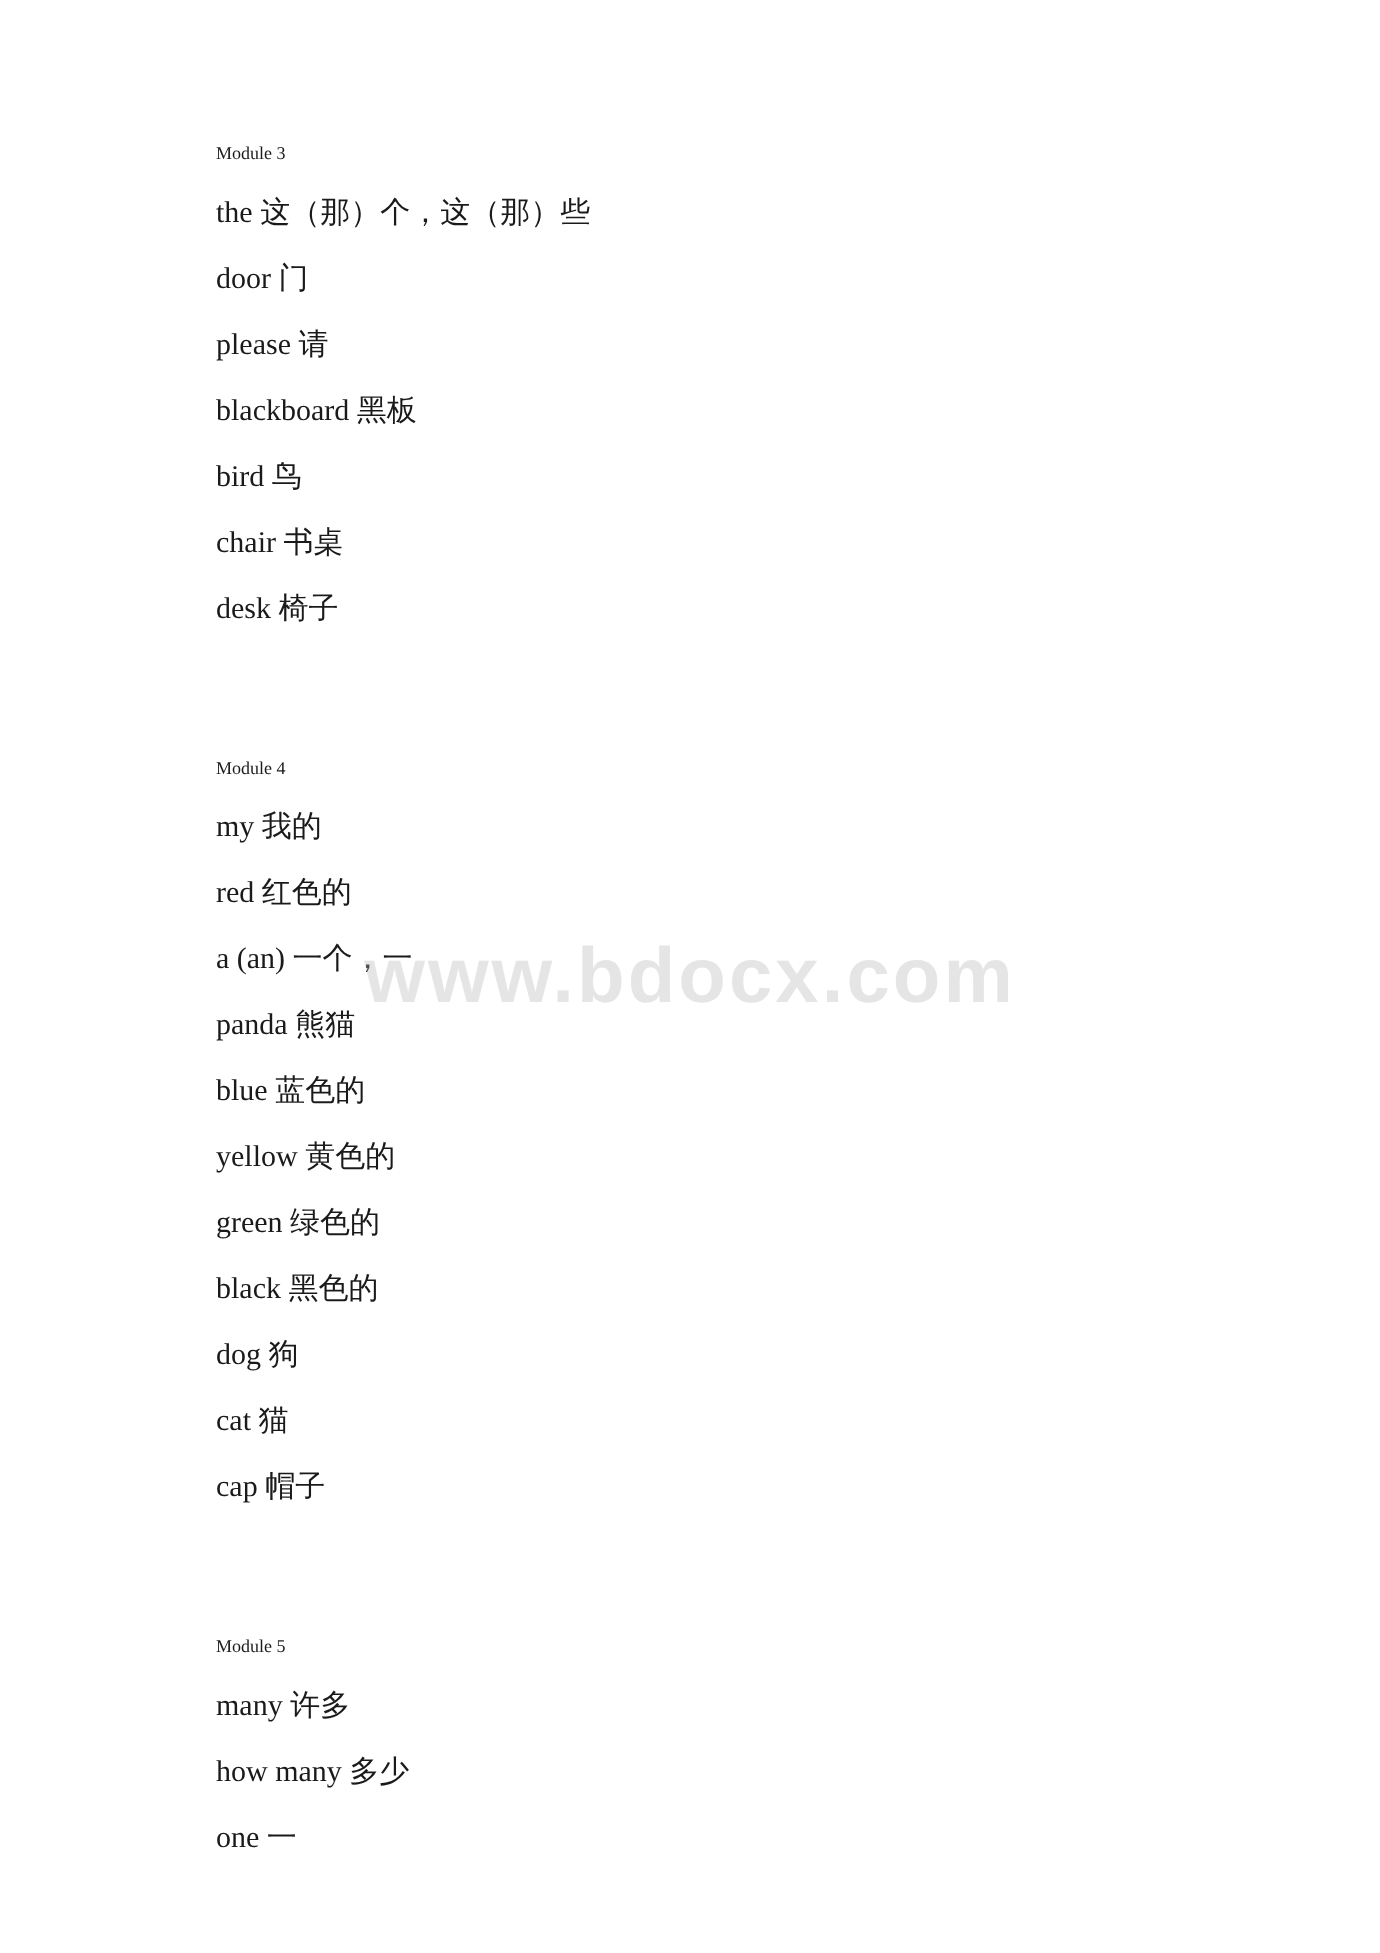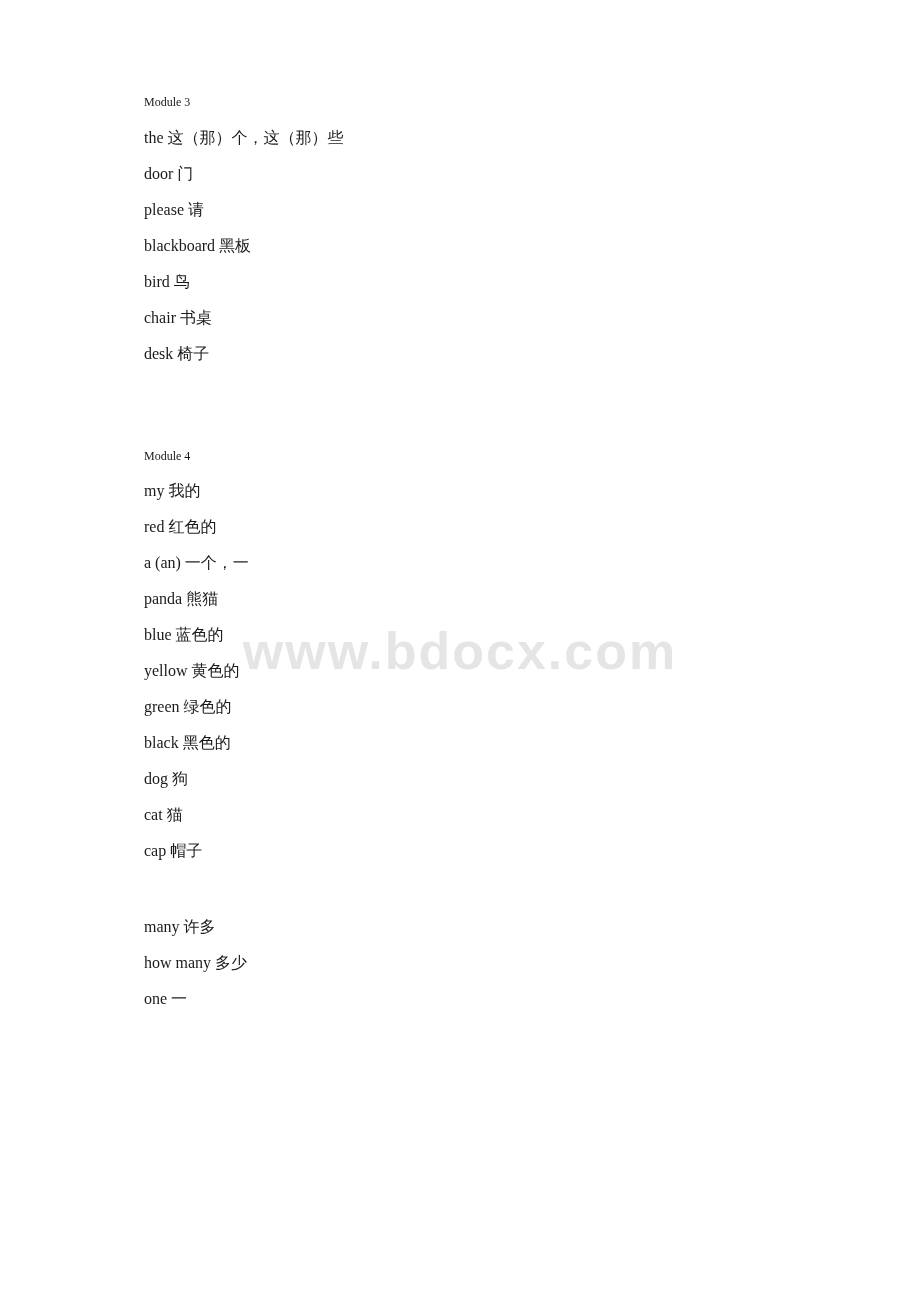--- a/index.html
+++ b/index.html
@@ -40,21 +40,21 @@
 
     .module-title {
       font-size: 12px;
       font-weight: normal;
       margin-top: 32px;
       margin-bottom: 8px;
       font-family: "SimSun", "宋体", serif;
     }
 
     .word-line {
-      font-size: 16px;
+      font-size: 20px;
       margin-bottom: 4px;
       font-family: "SimSun", "宋体", serif;
       line-height: 2;
     }
 
     .module-section {
       margin-bottom: 24px;
     }
 
     .spacer {
@@ -88,17 +88,18 @@
       <div class="word-line">blue 蓝色的</div>
       <div class="word-line">yellow 黄色的</div>
       <div class="word-line">green 绿色的</div>
       <div class="word-line">black 黑色的</div>
       <div class="word-line">dog   狗</div>
       <div class="word-line">cat 猫</div>
       <div class="word-line">cap 帽子</div>
     </div>
     <div class="spacer"></div>
     <div class="module-section">
+      <div class="module-title">Module 5</div>
       <div class="word-line">many 许多</div>
       <div class="word-line">how many 多少</div>
       <div class="word-line">one 一</div>
     </div>
   </div>
 
 </body></html>

